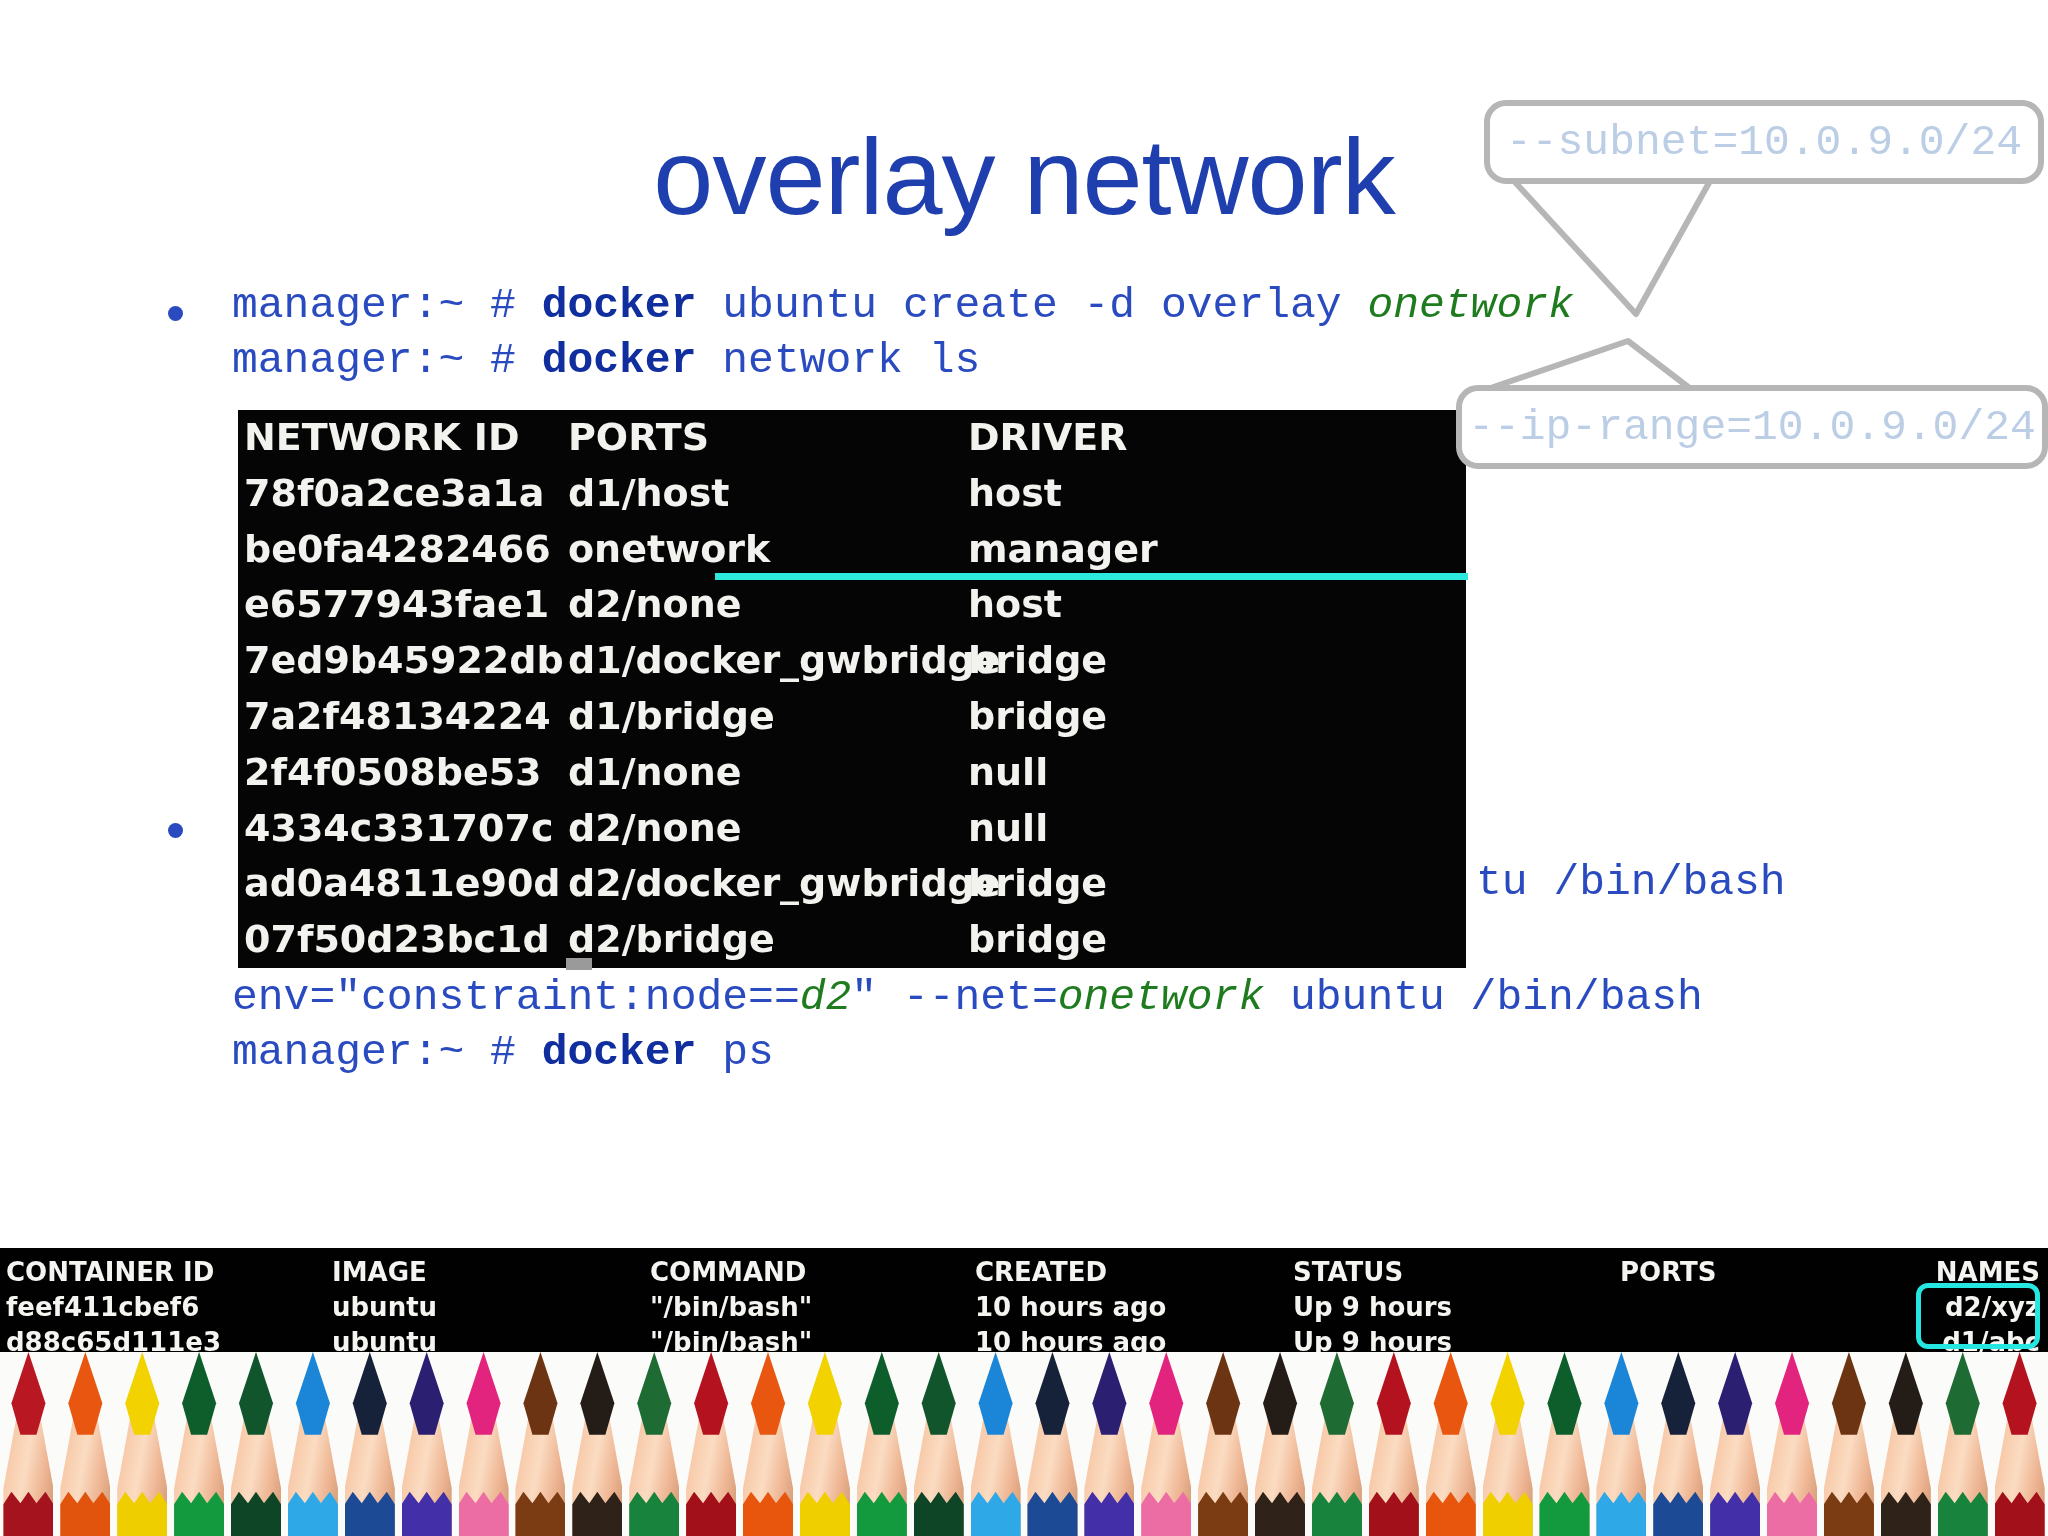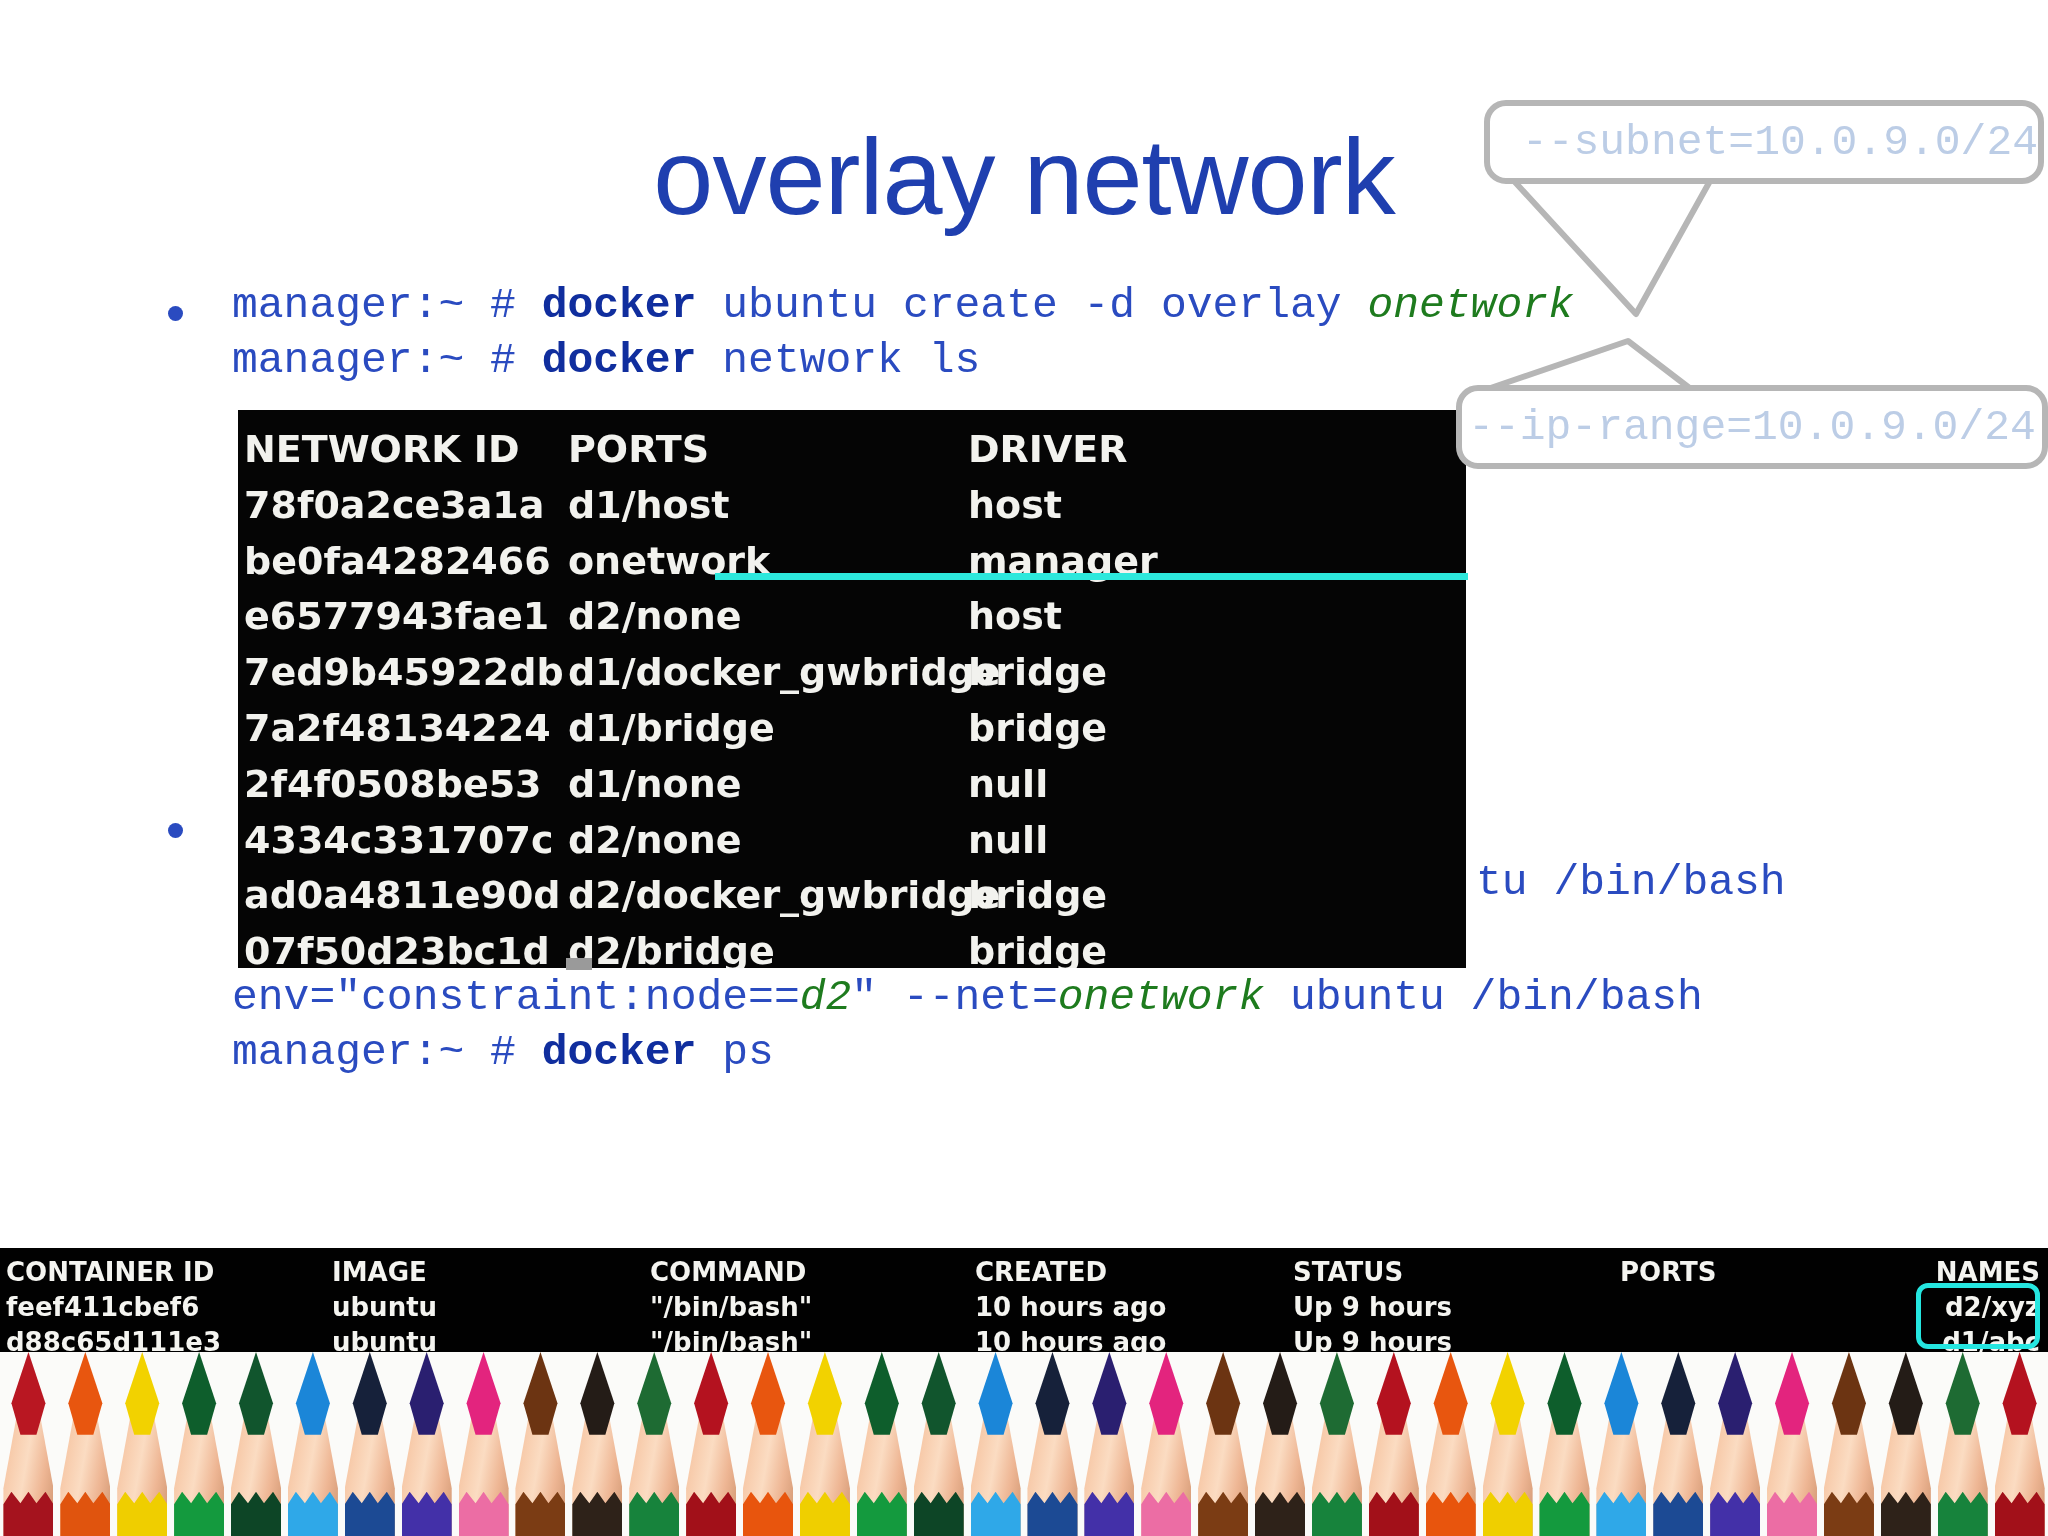--- a/index.html
+++ b/index.html
@@ -64,21 +64,20 @@
     position: absolute;
     left: 0;
     width: 1228px;
     height: 55.8px;
     color: #F2F2EE;
     font-family: "DejaVu Sans", sans-serif;
     font-size: 38px;
     font-weight: bold;
     line-height: 55.8px;
     white-space: nowrap;
-    margin-top: 12px;
   }
   .net-c1 { position: absolute; left: 6px;  width: 330px; }
   .net-c2 { position: absolute; left: 330px; width: 400px; }
   .net-c3 { position: absolute; left: 730px; width: 300px; }
   .cyan-underline {
     position: absolute;
     left: 715px;
     top: 573px;
     width: 753px;
     height: 7px;
@@ -106,21 +105,20 @@
     text-align: center;
     white-space: nowrap;
     box-sizing: border-box;
   }
   #callout-subnet {
     left: 1484px;
     top: 100px;
     width: 560px;
     height: 84px;
     padding-top: 8px;
-    text-align: right;
   }
   #callout-iprange {
     left: 1456px;
     top: 385px;
     width: 592px;
     height: 84px;
     padding-top: 8px;
   }
   .tail-svg { position: absolute; overflow: visible; }
 

